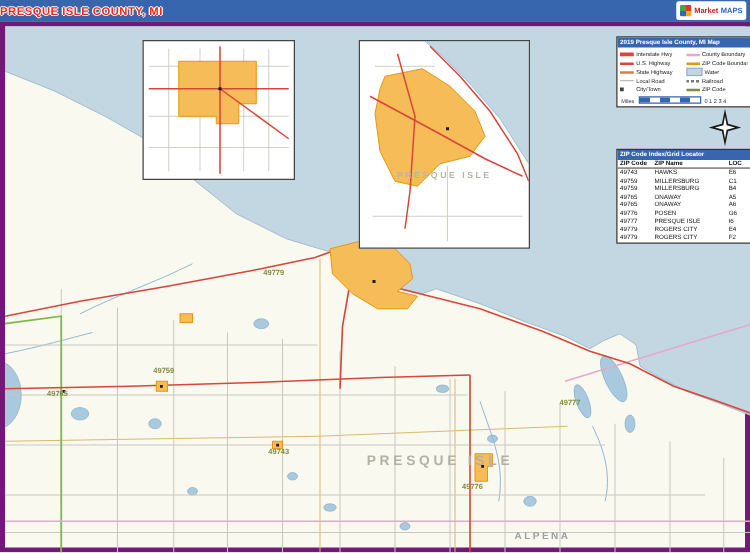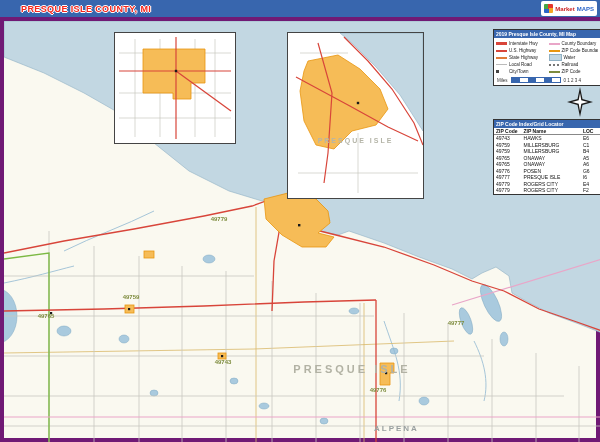--- a/index.html
+++ b/index.html
@@ -1,20 +1,20 @@
 <!DOCTYPE html>
 <html><head>
 <meta charset="utf-8">
 <style>
   html,body{margin:0;padding:0;background:#fff;}
   .stage{position:relative;width:600px;height:442px;overflow:hidden;background:#fff;
          font-family:"Liberation Sans",sans-serif;}
   
   .header{position:absolute;left:0;top:0;width:600px;height:17px;background:#3866ae;
-          display:flex;align-items:center;padding:0 21px;box-sizing:border-box;}
+          display:flex;align-items:center;padding:0 0;box-sizing:border-box;}
   .header-title{color:#f5261c;font-weight:bold;font-size:9px;letter-spacing:.4px;
                 text-shadow:-1px 0 0 #fff,1px 0 0 #fff,0 -1px 0 #fff,0 1px 0 #fff;}
   .logo{position:absolute;right:3px;top:1px;height:13px;background:#fff;border-radius:2px;
         display:flex;align-items:center;gap:2px;padding:1px 3px;}
   .logo-dots{width:9px;height:9px;border-radius:1px;
              background:conic-gradient(#e5352b 0 25%,#f5a623 0 50%,#2b66c9 0 75%,#46a646 0);}
   .logo-market{font-size:6px;font-weight:bold;color:#cc2222;}
   .logo-maps{font-size:6px;font-weight:bold;color:#2b66c9;}
   
   .map{position:absolute;left:0;top:17px;width:600px;height:425px;background:#faf9f0;
@@ -48,21 +48,21 @@
   .ziptable td{font-size:5px;padding:0 2px;line-height:6.5px;color:#111;white-space:nowrap;
                overflow:hidden;}
   .col-zip{width:26%;} .col-name{width:56%;} .col-loc{width:18%;}
   
   .compass{position:absolute;left:563px;top:66px;width:26px;height:30px;}
   
   .ziplabel{position:absolute;font-size:6px;font-weight:bold;color:#7e8c3e;
             transform:translate(-50%,-50%);white-space:nowrap;}
   .county-label{position:absolute;left:248px;top:342px;width:200px;text-align:center;
                 font-size:11px;font-weight:bold;letter-spacing:3px;color:#b2b2a4;}
-  .neighbor-label{position:absolute;left:370px;top:403px;width:120px;text-align:left;
+  .neighbor-label{position:absolute;left:370px;top:403px;width:120px;text-align:center;
                   font-size:8px;font-weight:bold;letter-spacing:2px;color:#9aa0a0;}
 </style>
 </head>
 <body>
 
 <div class="stage">
 
   <div class="header">
     <span class="header-title">PRESQUE ISLE COUNTY, MI</span>
   </div>

